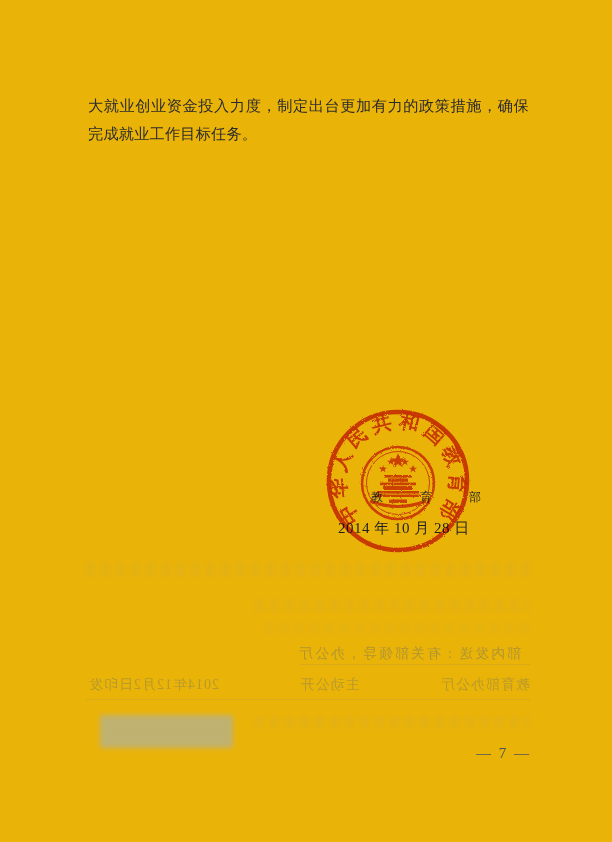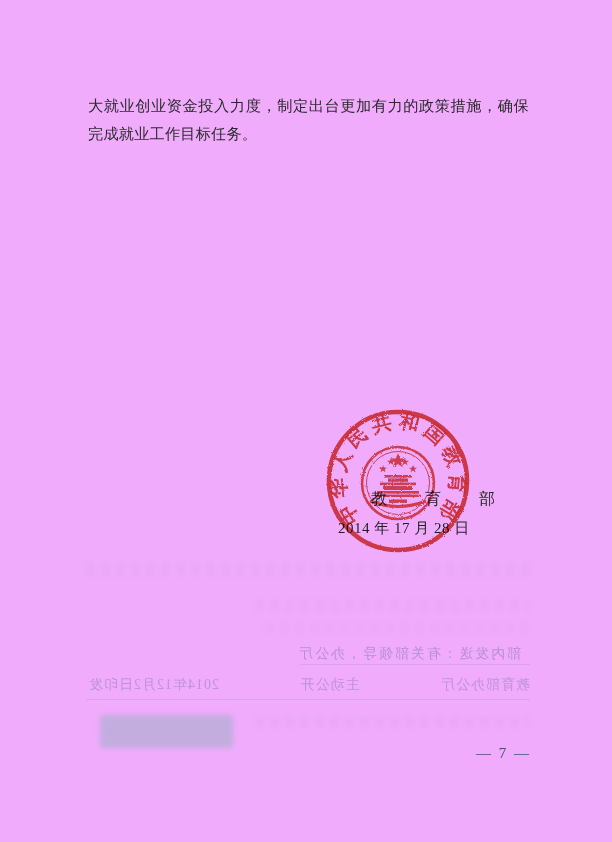--- a/index.html
+++ b/index.html
@@ -1,40 +1,40 @@
 <!DOCTYPE html>
 <html><head>
 <meta charset="utf-8">
 <style>
   html,body{margin:0;padding:0;background:#e8e8e8;}
   .page{
     position:relative;
     width:612px;height:842px;
     margin:0 auto;
-    background:#f0abfc;
+    background:#eab308;
     overflow:hidden;
     font-family:"Liberation Serif", serif;
   }
   
   .body-text{
     position:absolute;
     left:88px; top:92px; width:441px;
     font-size:15.2px;
     line-height:27.6px;
     letter-spacing:0.2px;
     color:#2b2b2b;
     text-align:justify;
   }
   .body-text p{margin:0;}
   .body-text p.indent{text-indent:2em;}
   
   .signer{
     position:absolute;
     left:371px; top:489px;
-    font-size:16px;
+    font-size:12px;
     letter-spacing:17px;
     color:#2a2a2a;
     white-space:nowrap;
     z-index:1;
   }
   .sig-date{
     position:absolute;
     left:338px; top:519px;
     font-size:15px;
     letter-spacing:0.5px;
@@ -97,21 +97,21 @@
 <body>
 
 <div class="page">
 
   <div class="body-text">
     <p>大就业创业资金投入力度，制定出台更加有力的政策措施，确保完成就业工作目标任务。</p>
   </div>
 
   <div class="signer">教 育 部</div>
 
-  <div class="sig-date">2014 年 17 月 28 日</div>
+  <div class="sig-date">2014 年 10 月 28 日</div>
 
   <svg class="seal" viewBox="-75 -75 150 150">
     <defs>
       <path id="ringpath" d="M -40.6 34.1 A 53 53 0 1 1 40.6 34.1" fill="none"></path>
       <path id="star" d="M0,-10 L2.9,-3.1 10,-3.1 4.2,1.2 6.2,8.1 0,4 -6.2,8.1 -4.2,1.2 -10,-3.1 -2.9,-3.1 Z"></path>
       <filter id="roughen" x="-10%" y="-10%" width="120%" height="120%">
         <feTurbulence type="fractalNoise" baseFrequency="0.9" numOctaves="2" result="n"></feTurbulence>
         <feDisplacementMap in="SourceGraphic" in2="n" scale="2.6"></feDisplacementMap>
       </filter>
     </defs>

